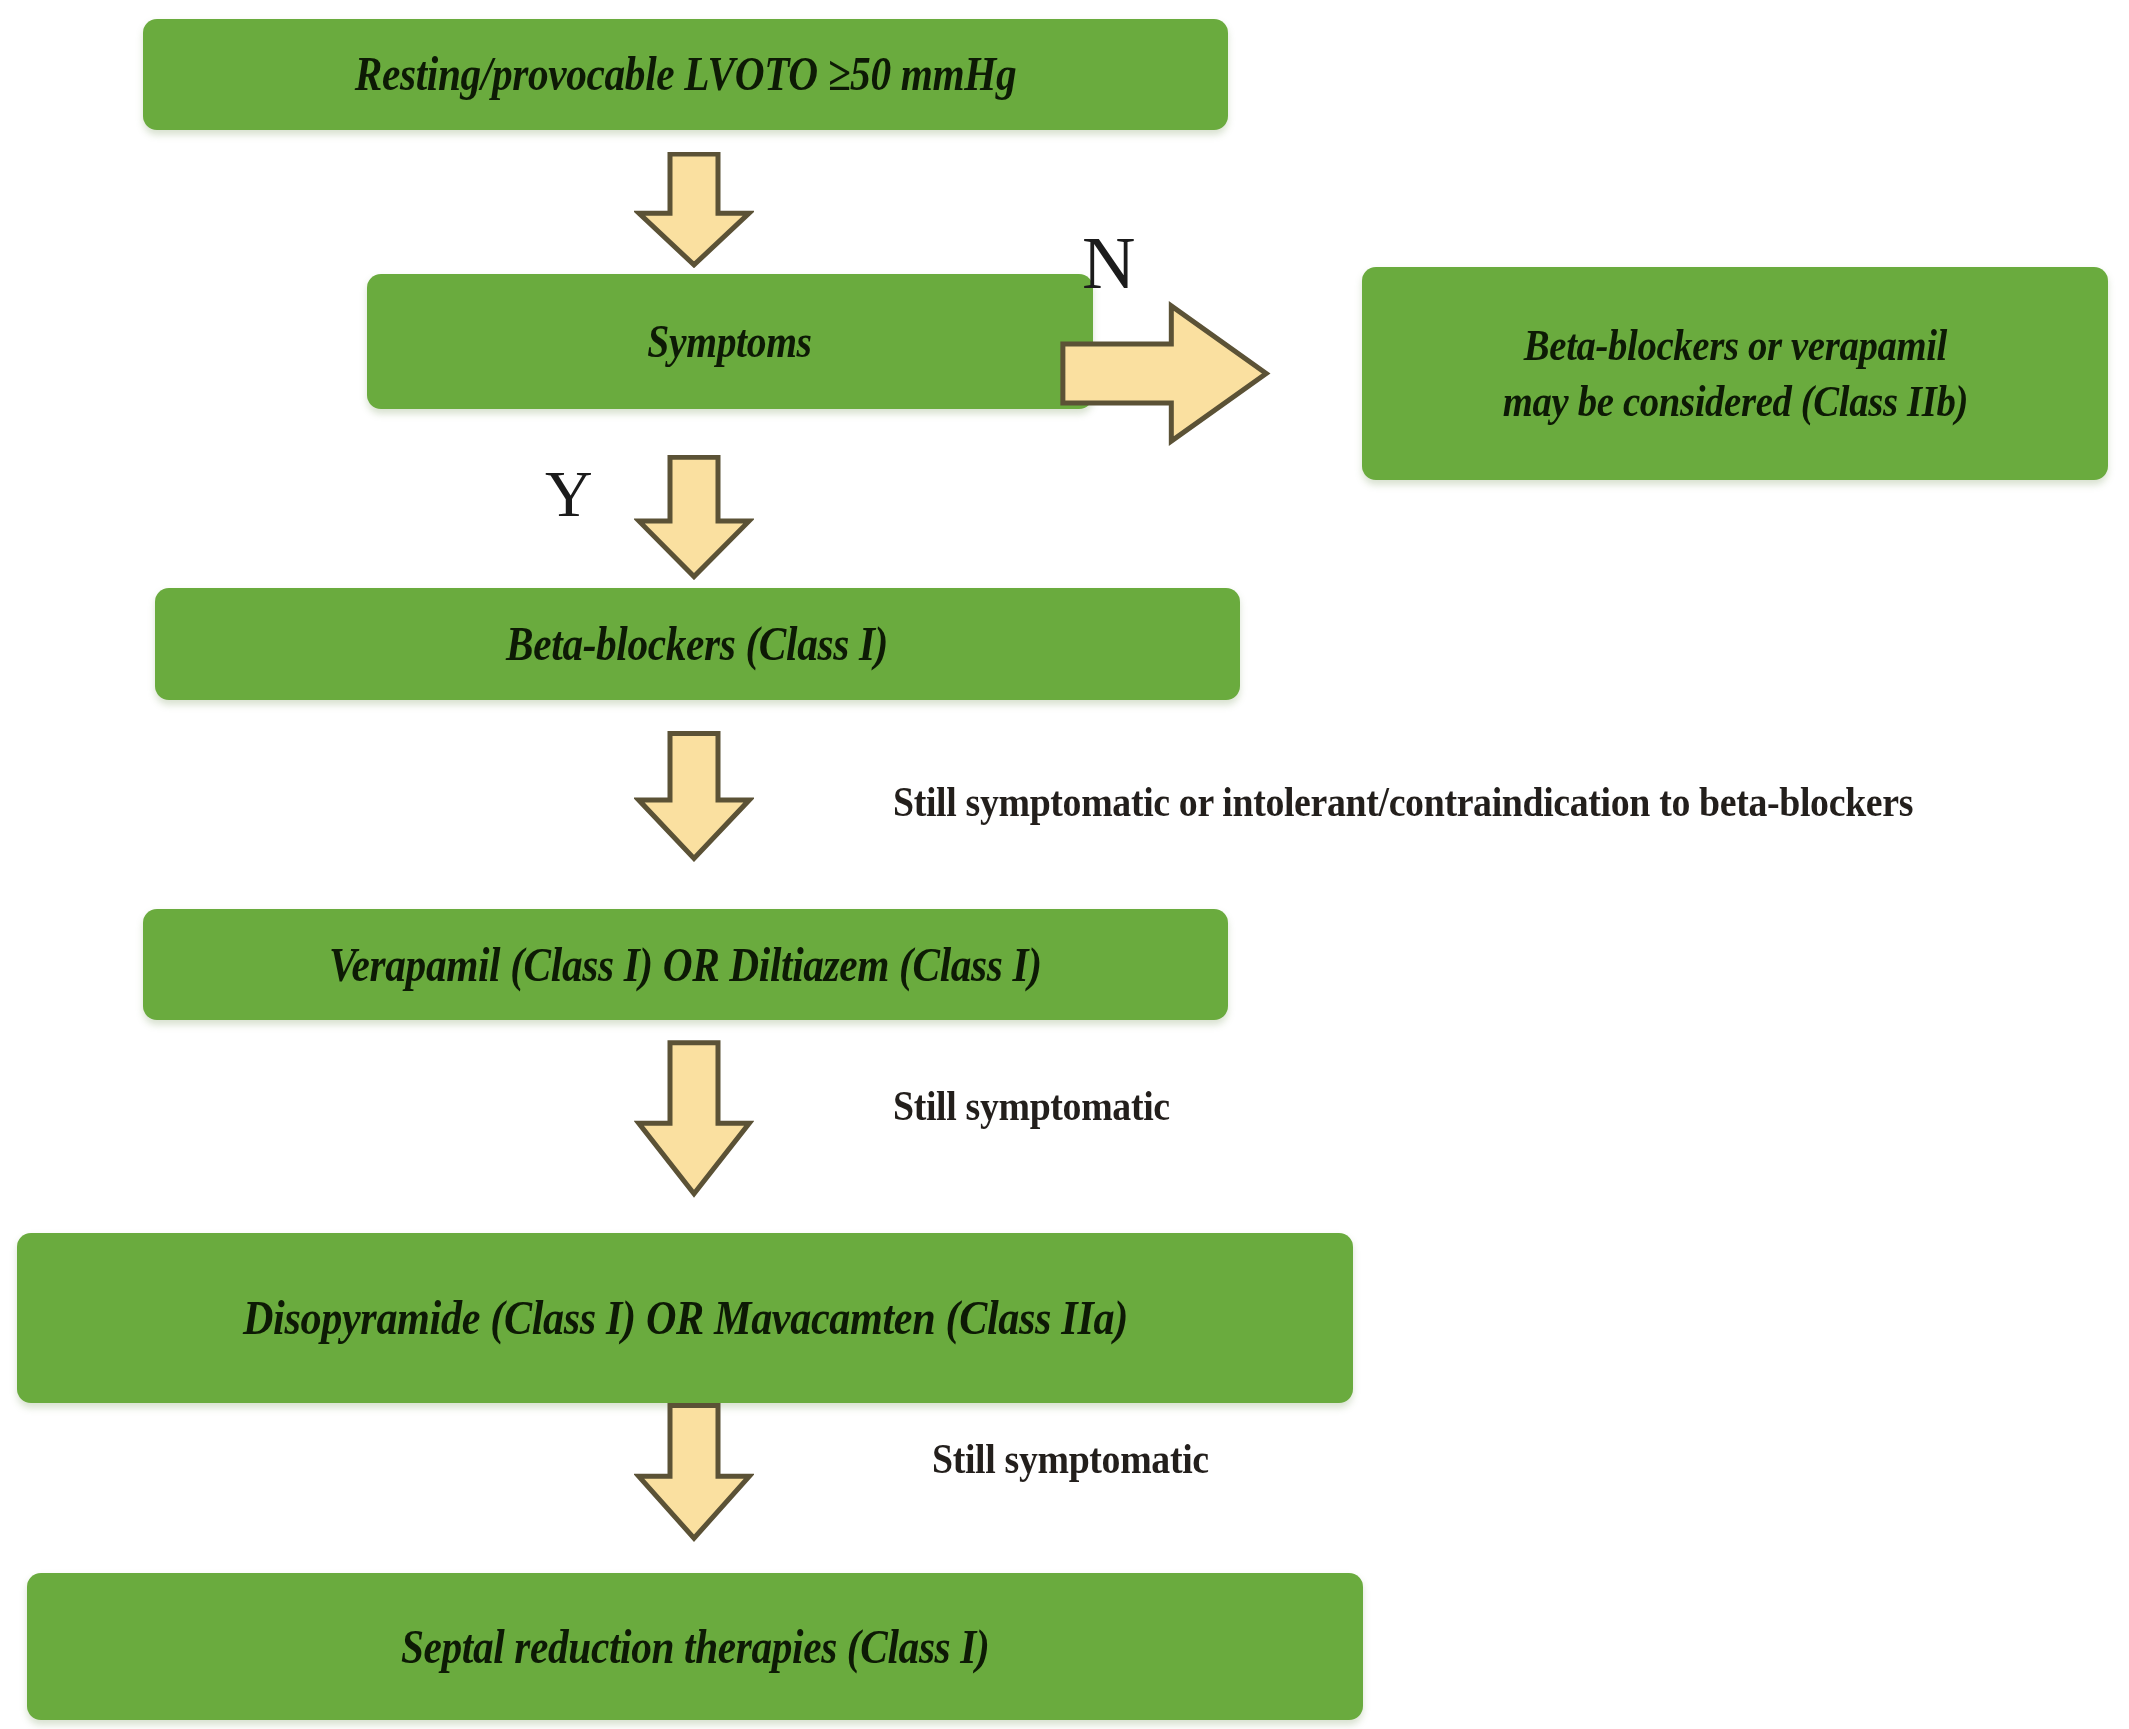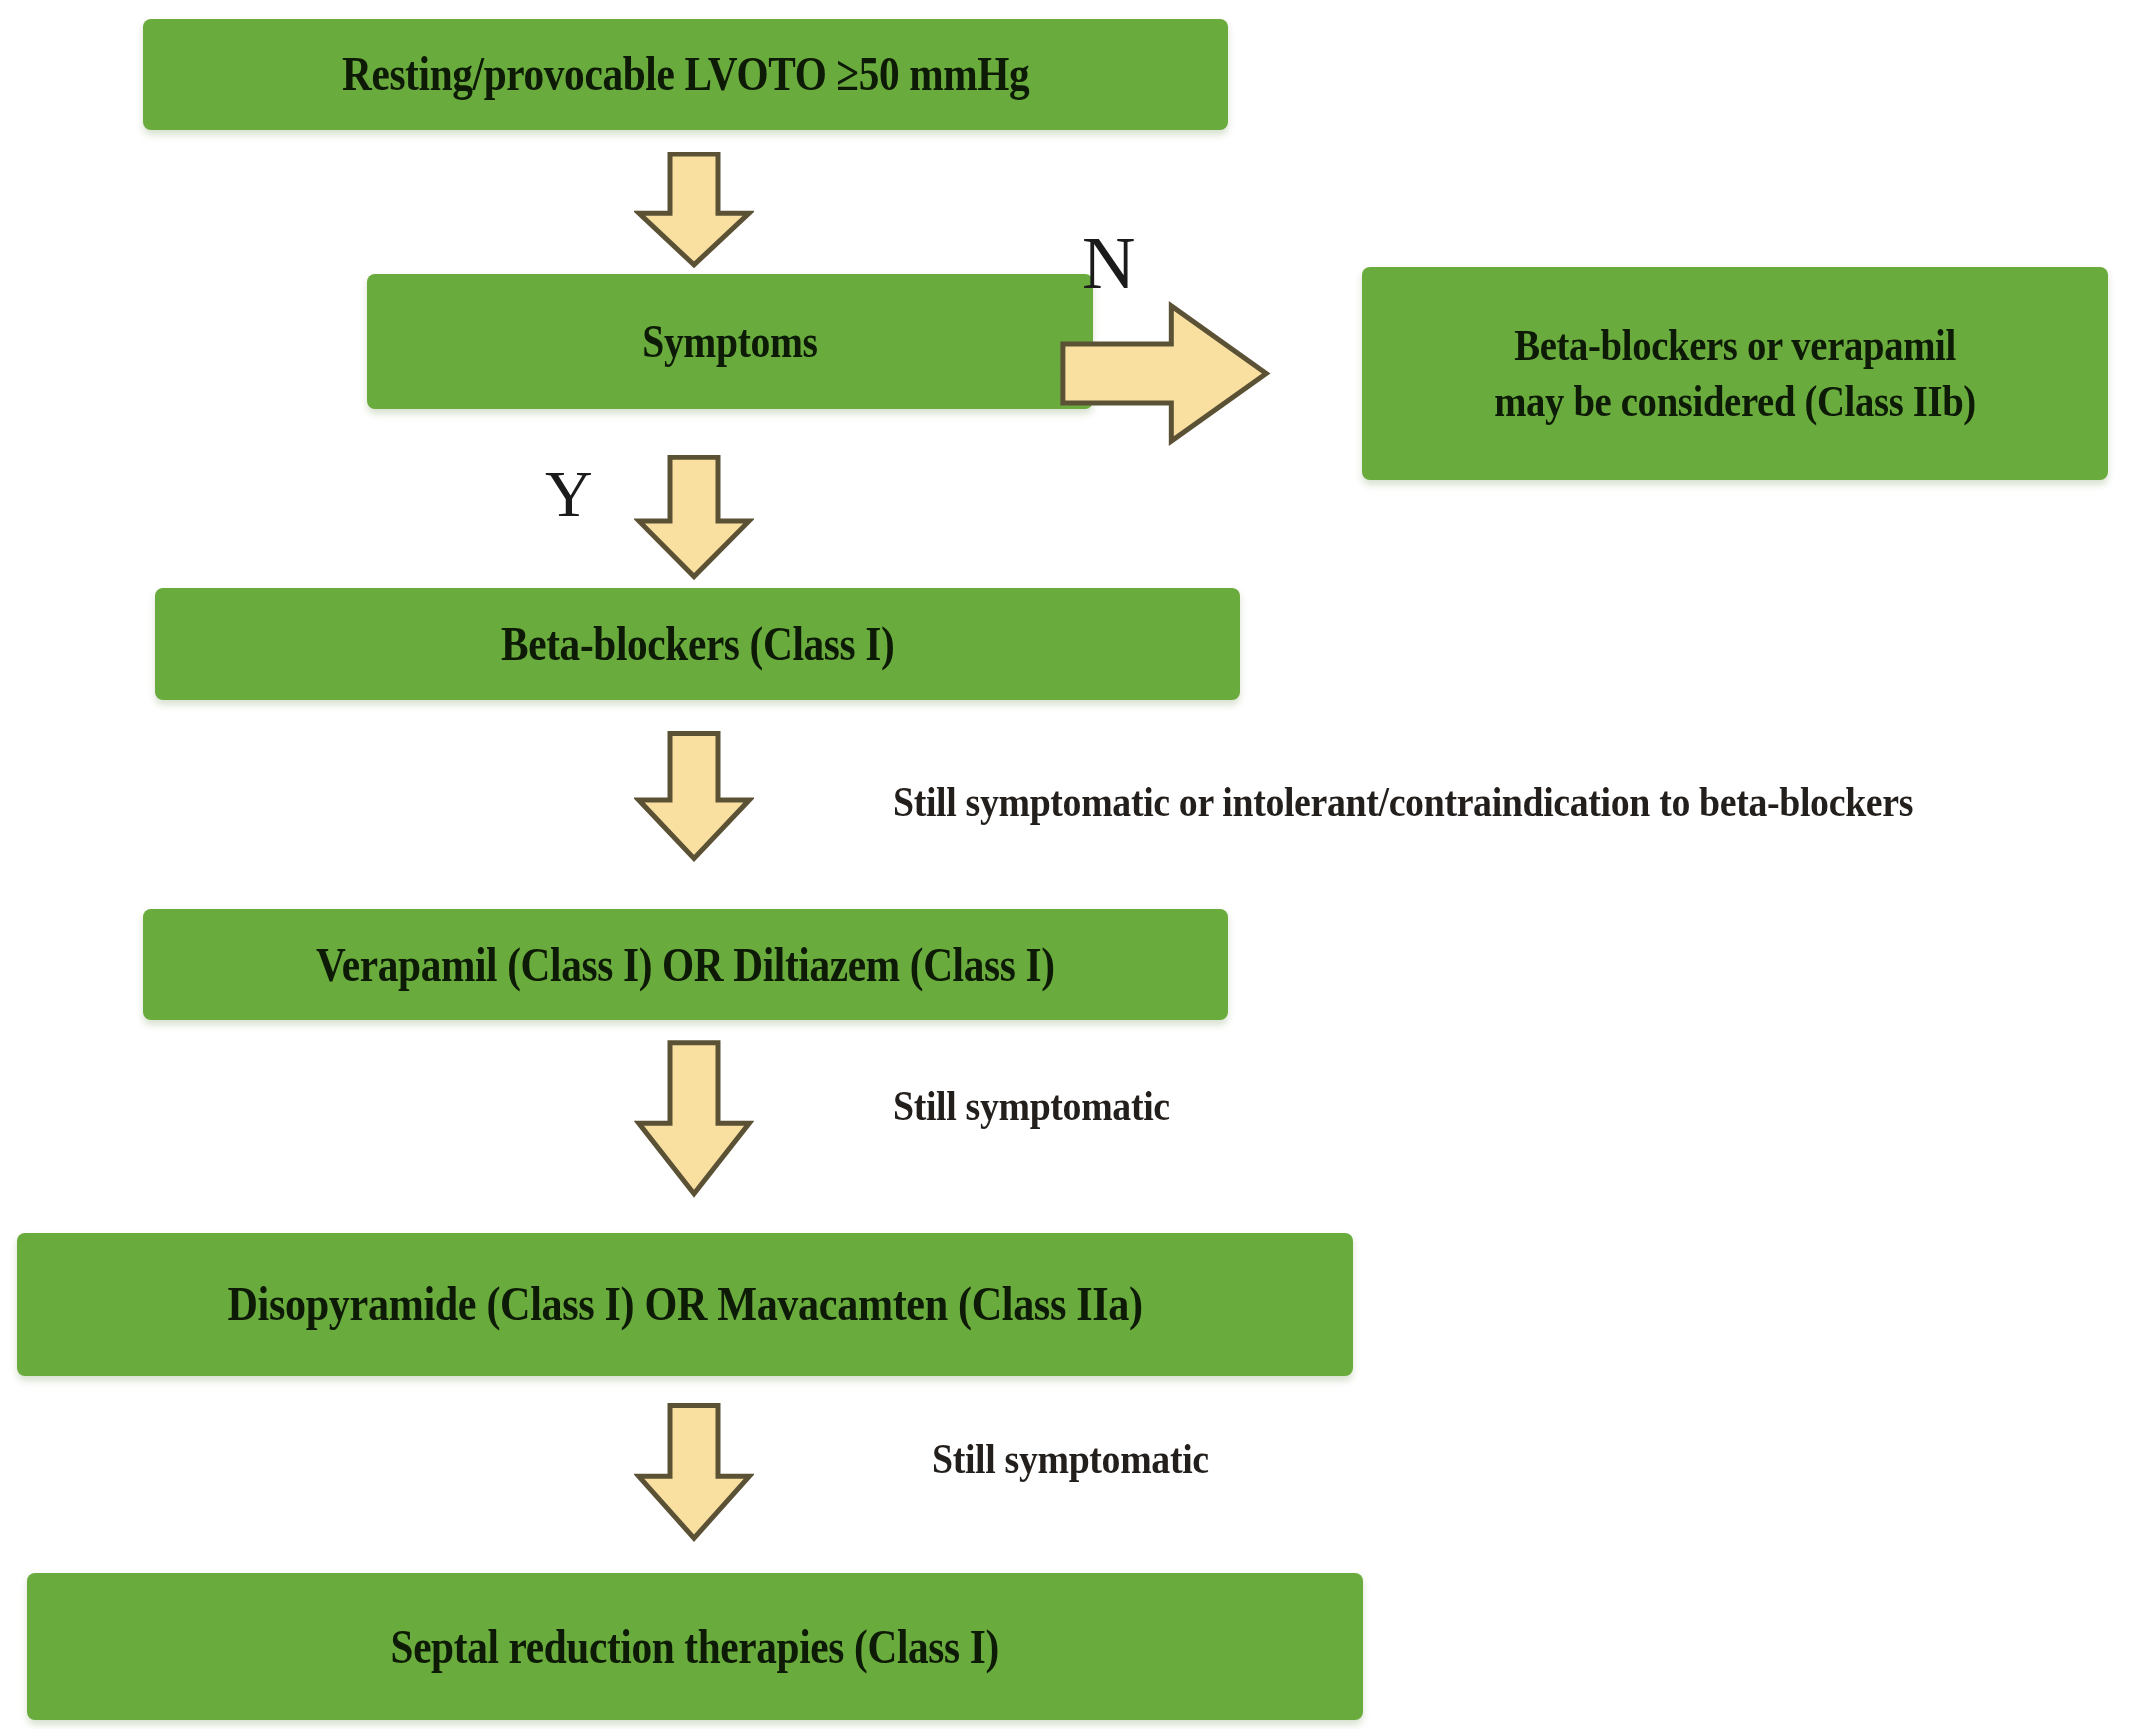--- a/index.html
+++ b/index.html
@@ -13,26 +13,27 @@
   #canvas {
     position: relative;
     width: 2129px;
     height: 1730px;
     background: #ffffff;
     overflow: hidden;
   }
   .node {
     position: absolute;
     background: #6aab3e;
-    border-radius: 8px;
+    border-radius: 14px;
     box-shadow: 0 4.6px 7.7px rgba(120,150,90,0.28);
     display: flex;
     align-items: center;
     justify-content: center;
     box-sizing: border-box;
+    font-style: italic;
   }
   .node-label {
     color: #0d1a05;
     font-family: "Liberation Serif", "DejaVu Serif", serif;
     font-weight: 700;
     text-align: center;
     line-height: 1.24;
     letter-spacing: -0.4px;
     transform: scaleX(0.86);
     white-space: pre-line;
@@ -82,21 +83,21 @@
   </div>
 
   <div class="node" style="left: 143px; top: 588px; width: 1085px; height: 112px; background: rgb(106, 171, 62); margin-left: 12px;">
     <span class="node-label" style="font-size: 48px;">Beta-blockers (Class I)</span>
   </div>
 
   <div class="node" style="left: 143px; top: 897px; width: 1085px; height: 111px; background: rgb(106, 171, 62); margin-top: 12px;">
     <span class="node-label" style="font-size: 48px;">Verapamil (Class I) OR Diltiazem (Class I)</span>
   </div>
 
-  <div class="node" style="left: 17px; top: 1233px; width: 1336px; height: 143px; background: rgb(106, 171, 62);">
+  <div class="node" style="left: 17px; top: 1233px; width: 1336px; height: 170px; background: rgb(106, 171, 62);">
     <span class="node-label" style="font-size: 49px;">Disopyramide (Class I) OR Mavacamten (Class IIa)</span>
   </div>
 
   <div class="node" style="left: 27px; top: 1573px; width: 1336px; height: 147px; background: rgb(106, 171, 62);">
     <span class="node-label" style="font-size: 48px;">Septal reduction therapies (Class I)</span>
   </div>
 
   <div class="arrow" style="left: 634px; top: 152px; width: 120px; height: 116px;">
       <svg viewBox="0 0 100 110" preserveAspectRatio="none">
         <polygon points="30,2 70,2 70,58 96,58 50,107 4,58 30,58" fill="#fae0a0" stroke="#5b5236" stroke-width="5" stroke-linejoin="miter" vector-effect="non-scaling-stroke"></polygon>

